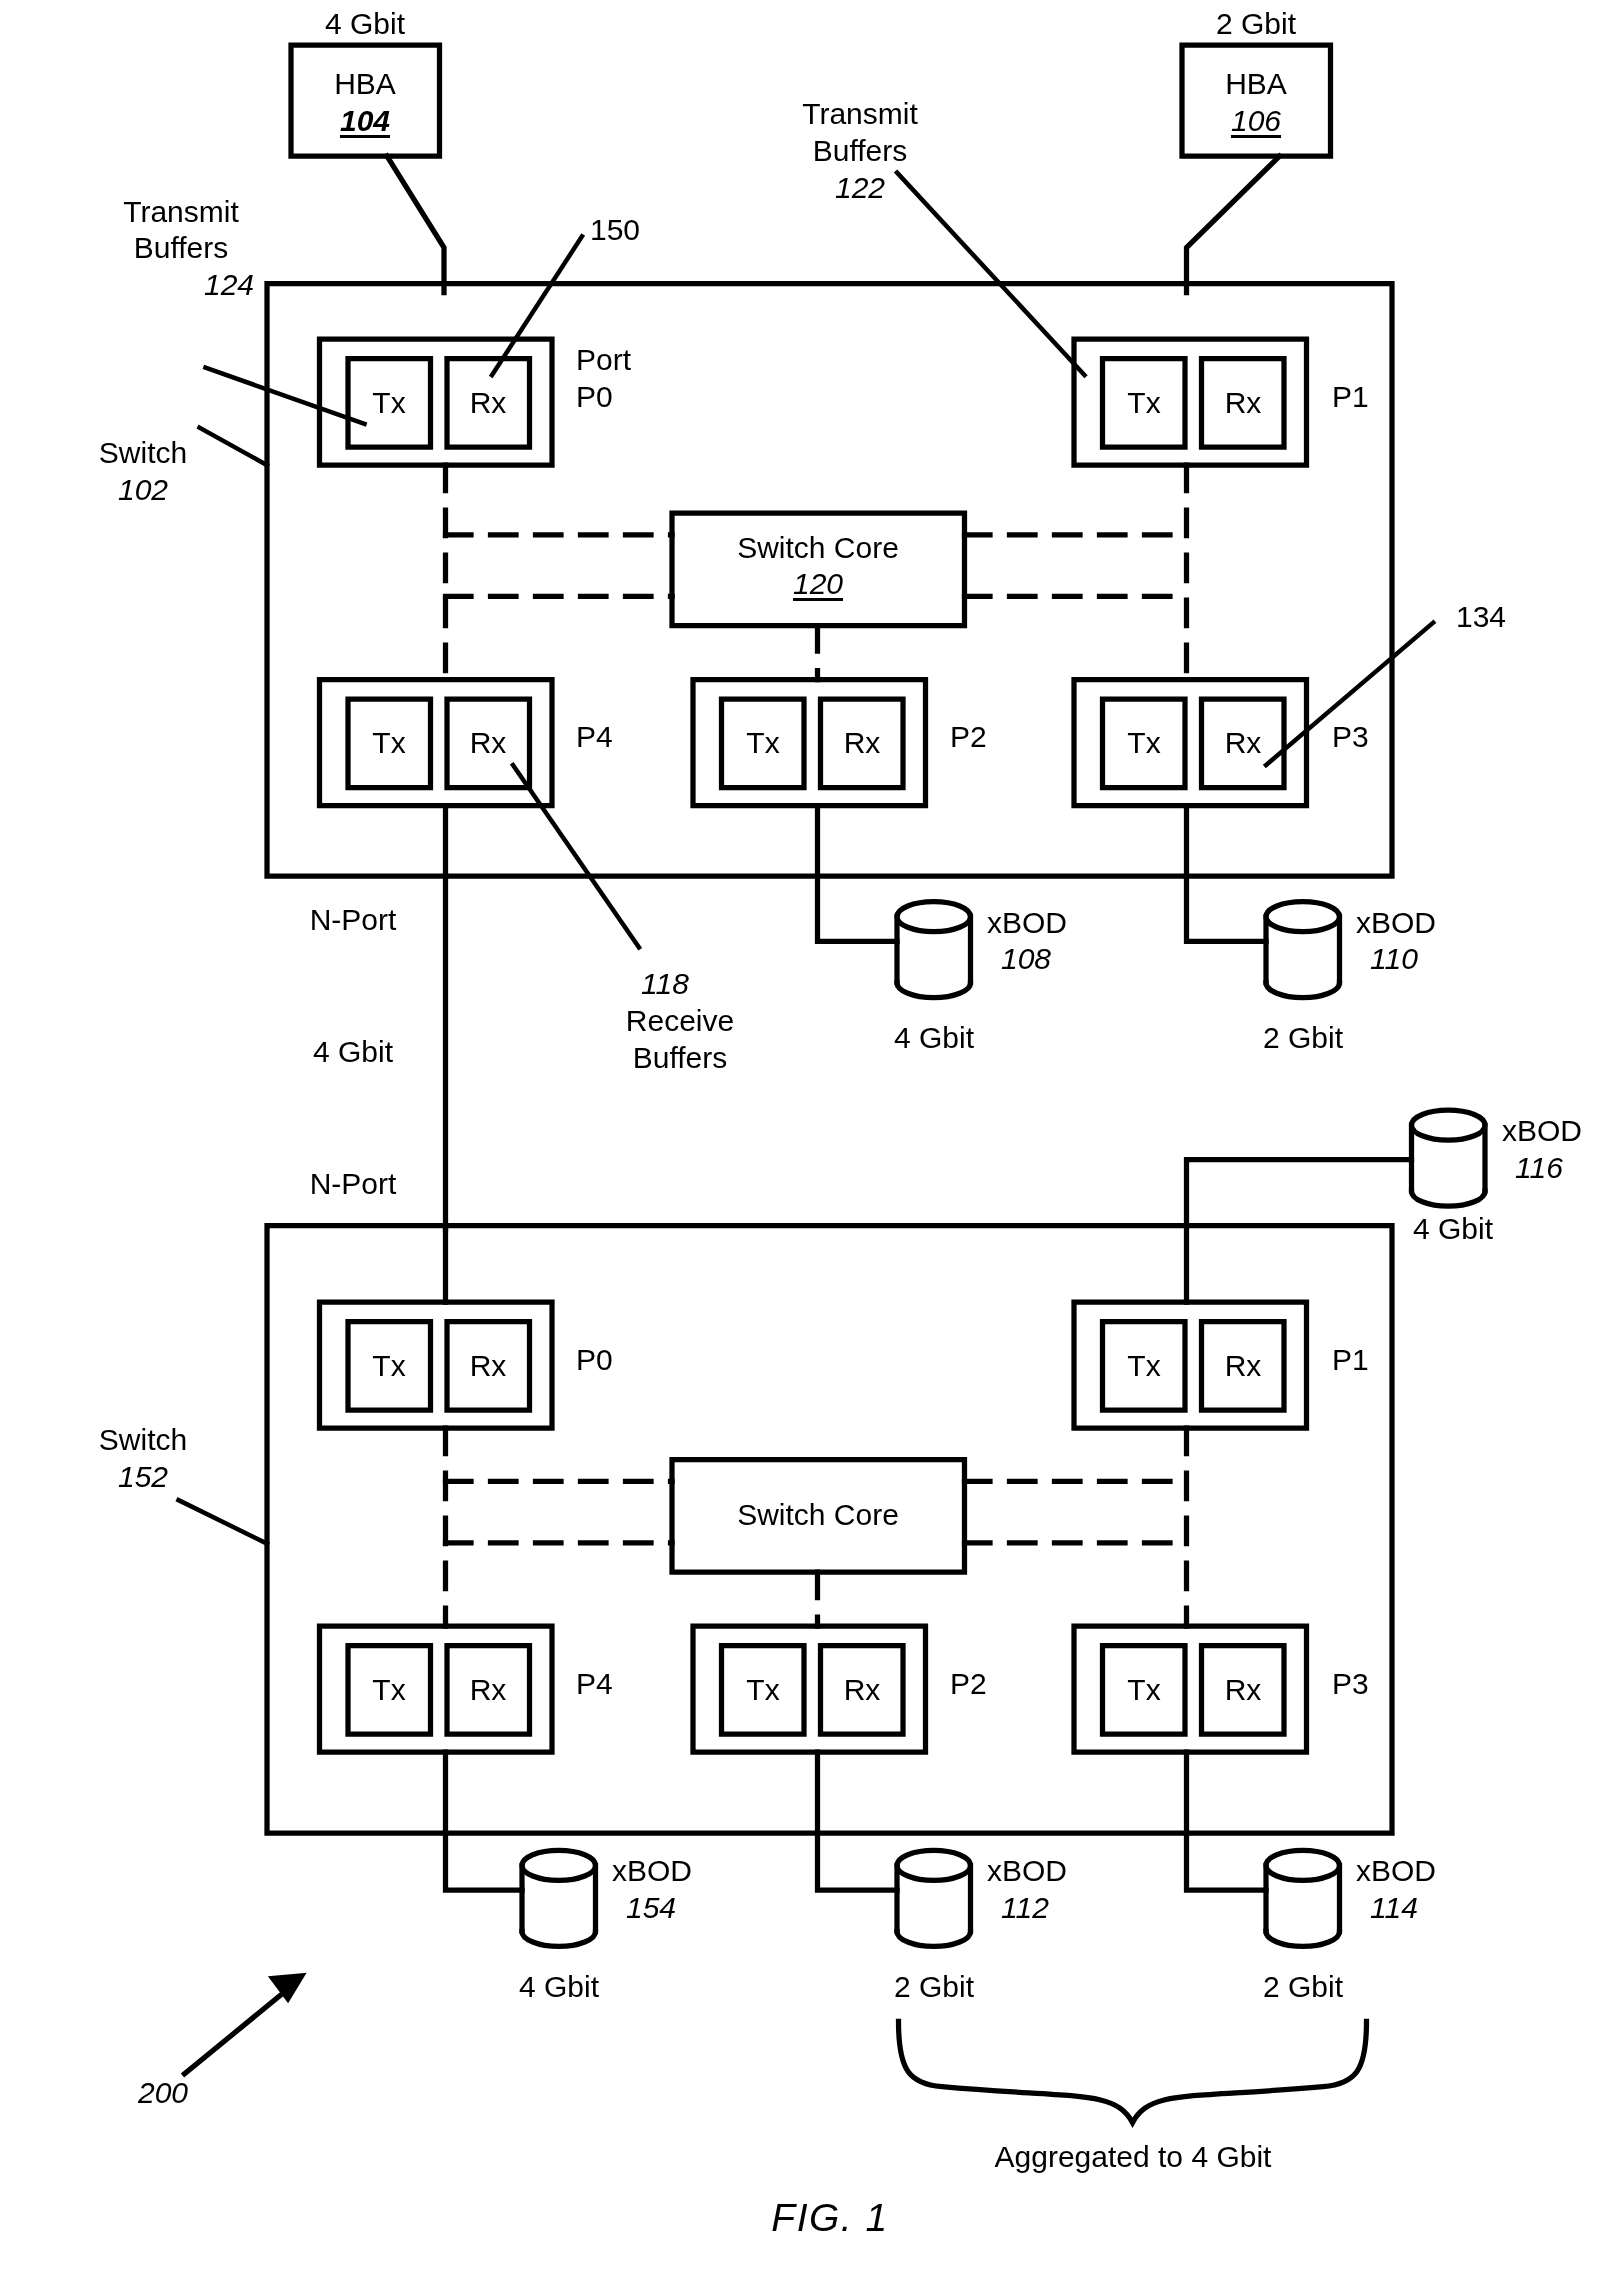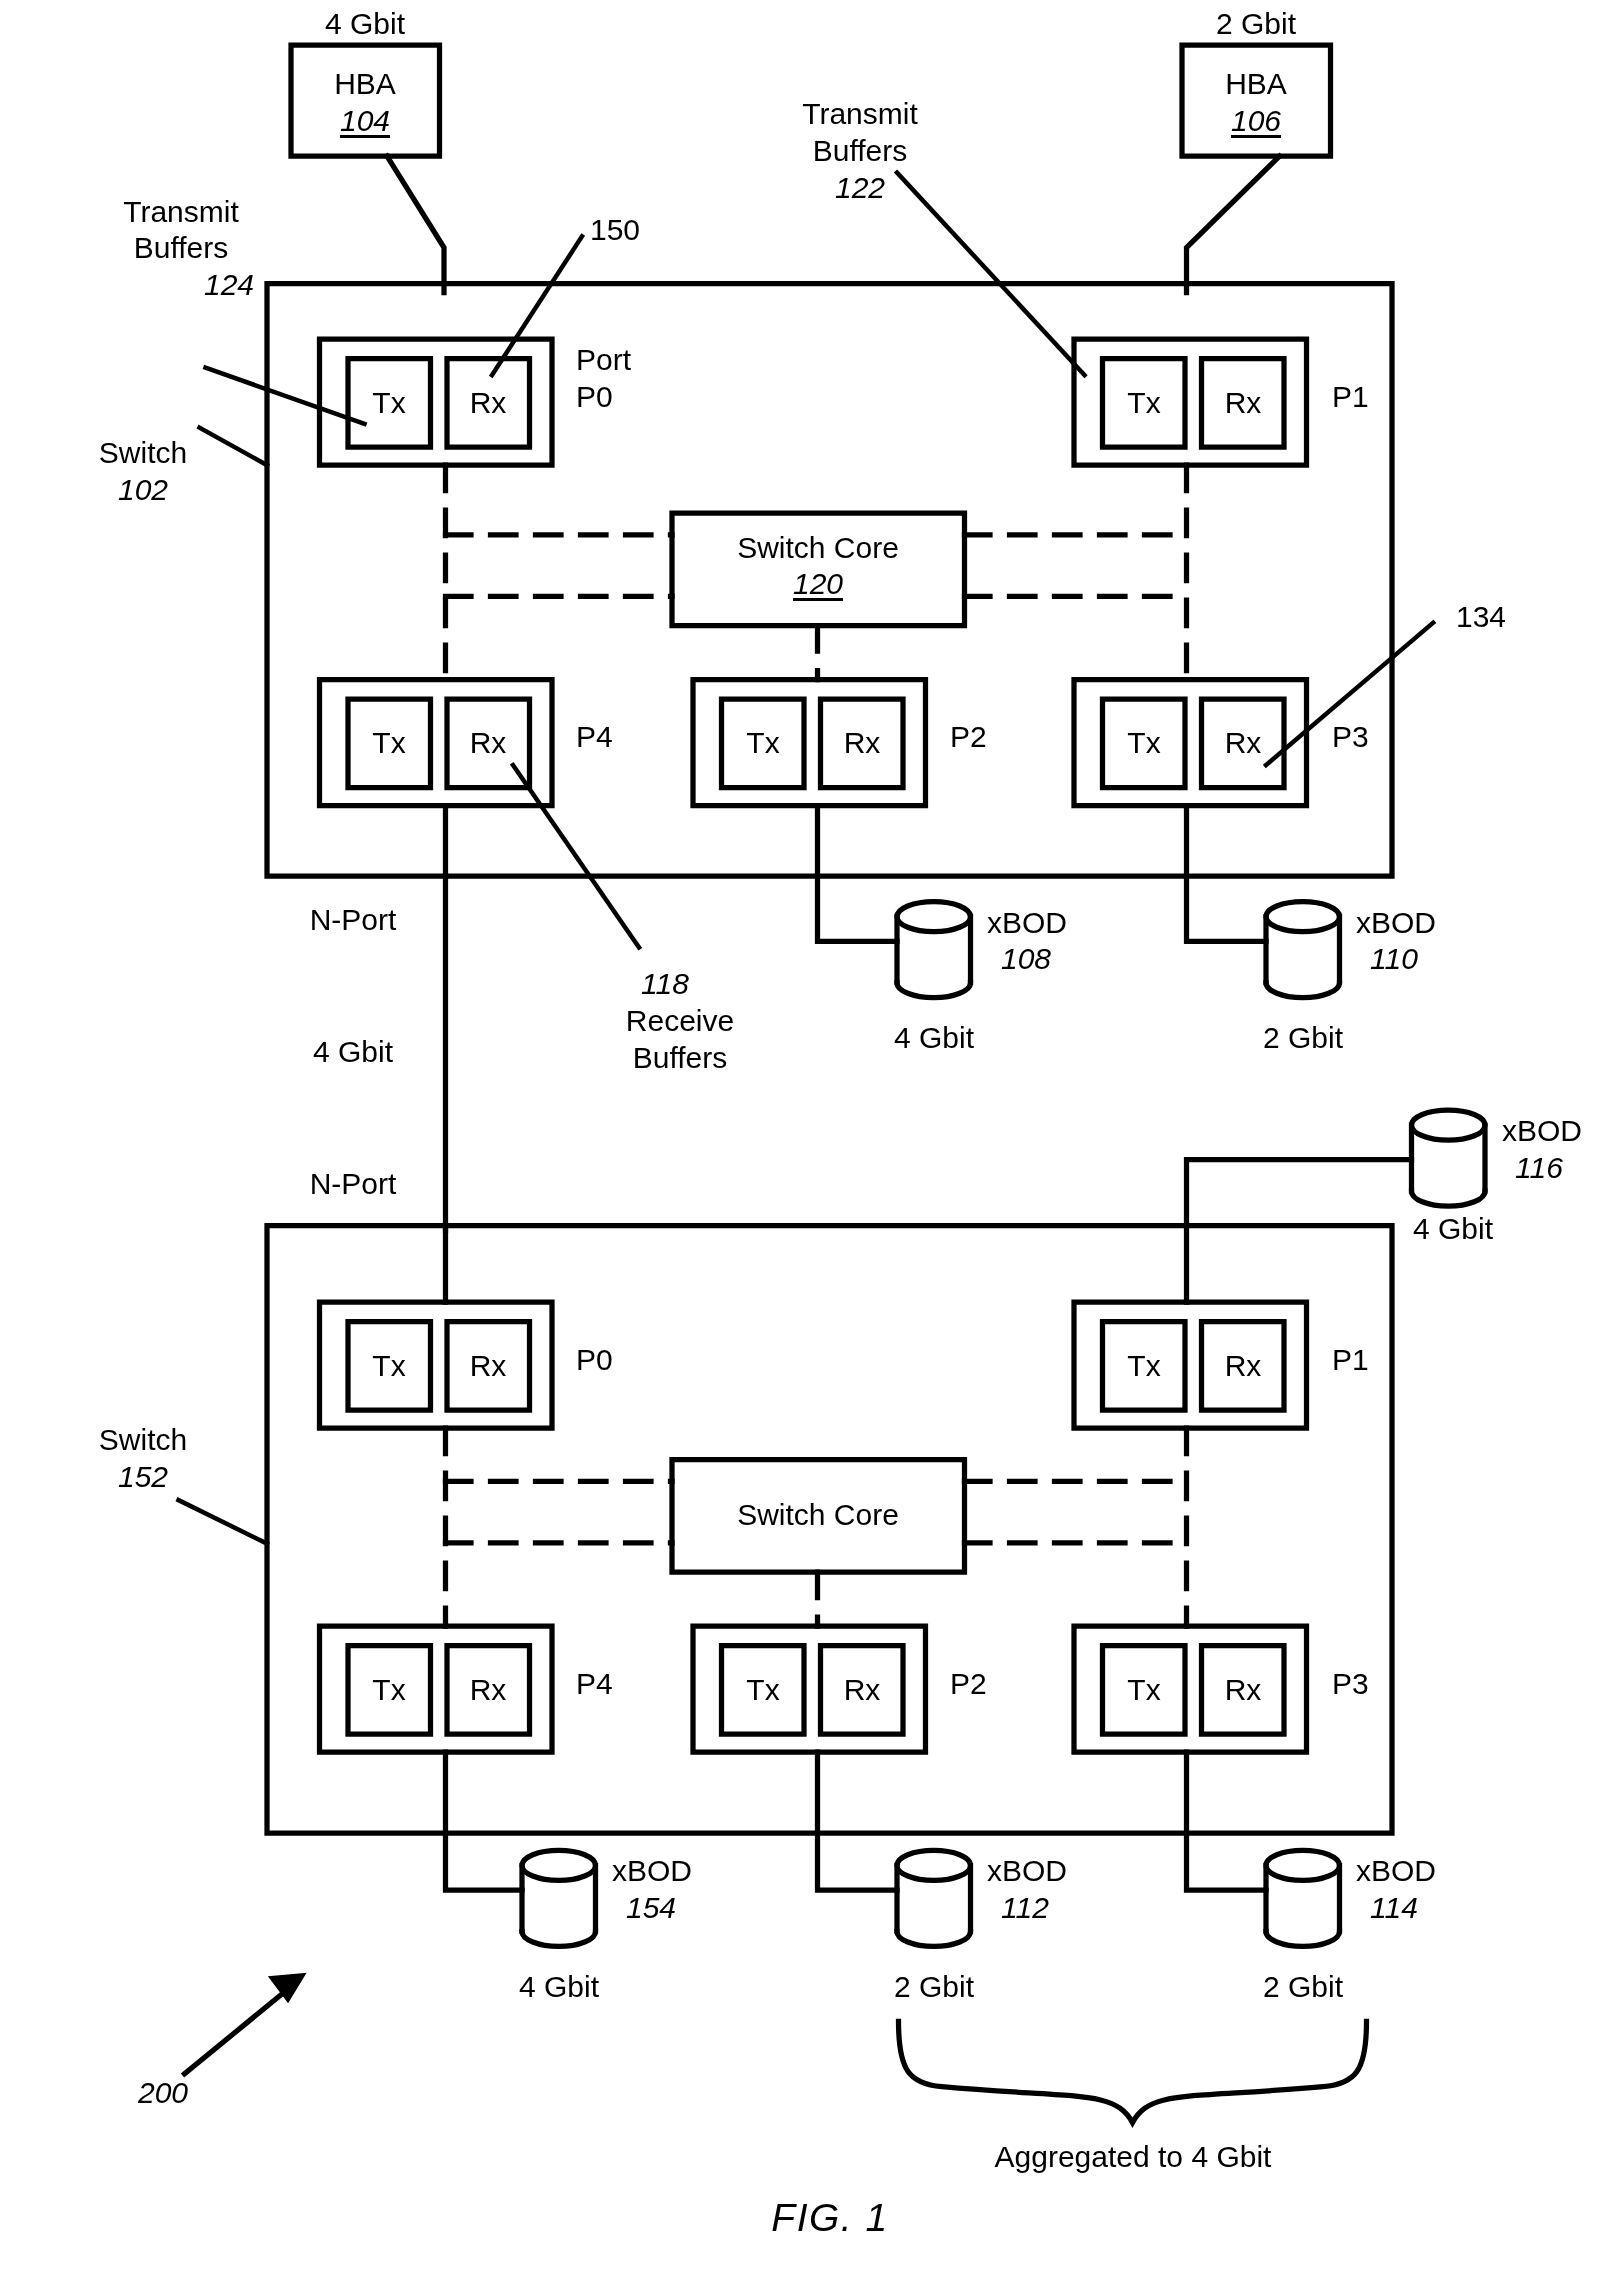--- a/index.html
+++ b/index.html
@@ -182,21 +182,21 @@
                C 1792 2778, 1806 2760, 1806 2695" stroke-width="7"></path>
 
       <path d="M 230 2765 L 380 2642" stroke-width="7"></path>
       <polygon points="390,2632 344,2636 368,2668" fill="#000" stroke="#000" stroke-width="3"></polygon>
     </g>
   </svg>
   </div>
 
   <div class="lbl t-normal ctr" style="left:353px;top:6px;">4 Gbit</div>
   <div class="lbl t-normal ctr" style="left:353px;top:66px;">HBA</div>
-  <div class="lbl t-ital-u ctr" style="left:353px;top:103px;">104</div>
+  <div class="lbl t-ital-u ctr" style="left:353px;top:103px;font-weight:bold;">104</div>
 
   <div class="lbl t-normal ctr" style="left:1244px;top:6px;">2 Gbit</div>
   <div class="lbl t-normal ctr" style="left:1244px;top:66px;">HBA</div>
   <div class="lbl t-ital-u ctr" style="left:1244px;top:103px;">106</div>
 
   <div class="lbl t-normal ctr" style="left:169px;top:194px;">Transmit</div>
   <div class="lbl t-normal ctr" style="left:169px;top:230px;">Buffers</div>
   <div class="lbl t-ital ctr" style="left:169px;top:267px;margin-left:48px;">124</div>
 
   <div class="lbl t-normal ctr" style="left:848px;top:96px;">Transmit</div>

